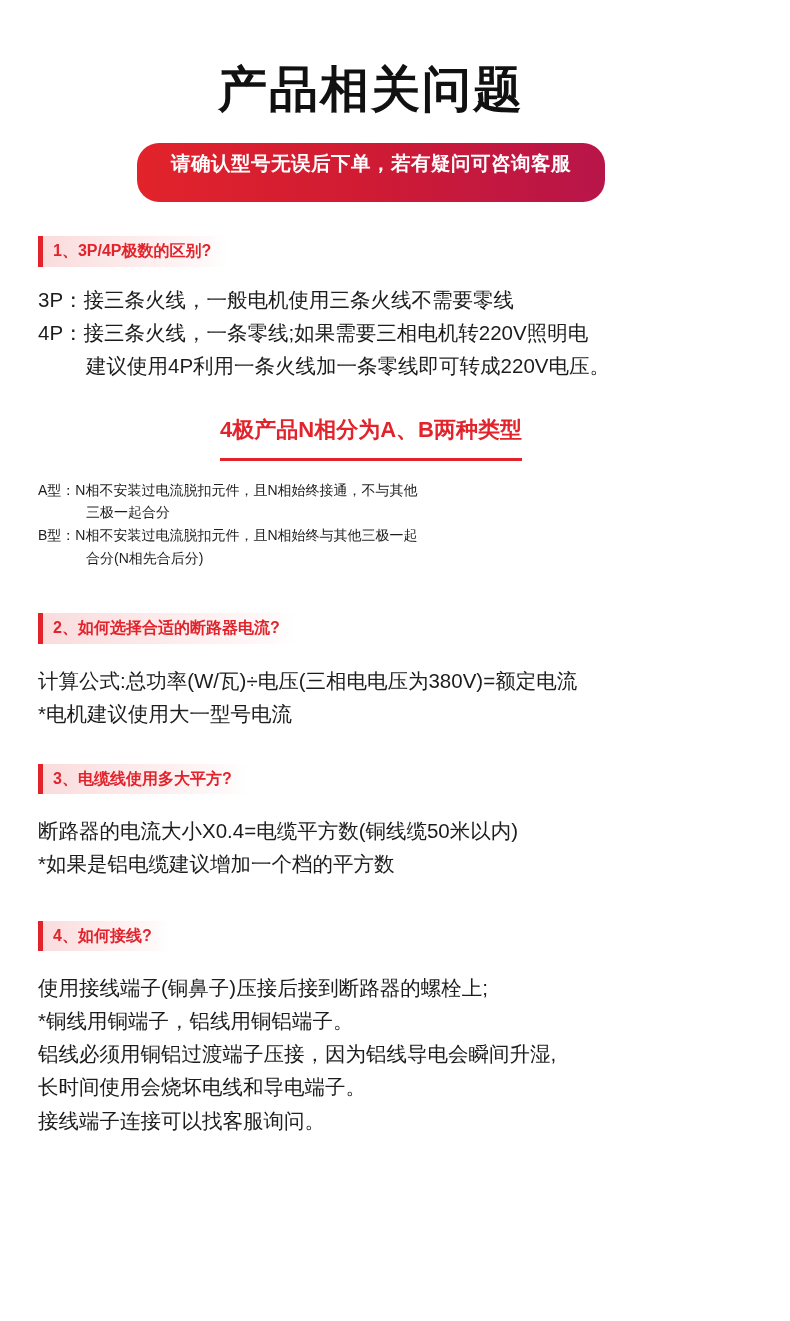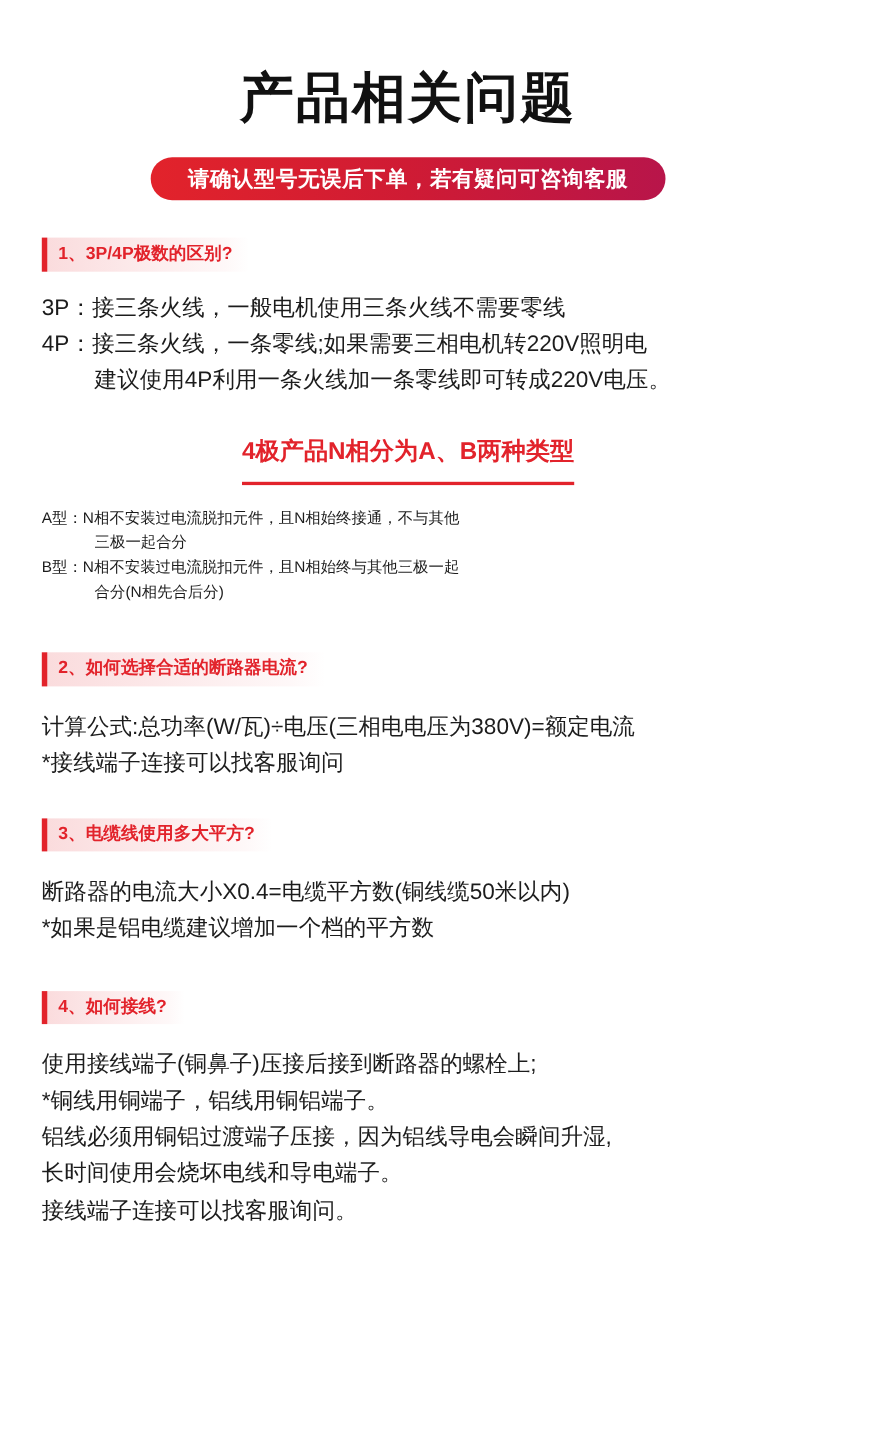--- a/index.html
+++ b/index.html
@@ -38,21 +38,21 @@
     justify-content: center;
     margin-top: 26px;
   }
   .subtitle-pill {
     background: linear-gradient(90deg, #e2232b 0%, #cf1b34 50%, #b8154a 100%);
     color: #ffffff;
     font-size: 19.5px;
     font-weight: bold;
     letter-spacing: 0.5px;
     border-radius: 22px;
-    padding: 10px 34px 8px 34px;
+    padding: 10px 34px 28px 34px;
     line-height: 1.1;
     white-space: nowrap;
   }
 
   
   .qblock {
     margin-top: 34px;
   }
   .qheading {
     display: inline-block;
@@ -135,21 +135,21 @@
       <div class="line indent2">三极一起合分</div>
       <div class="line">B型：N相不安装过电流脱扣元件，且N相始终与其他三极一起</div>
       <div class="line indent2">合分(N相先合后分)</div>
     </div>
   </div>
 
   <div class="qblock q2">
     <div class="qheading">2、如何选择合适的断路器电流?</div>
     <div class="qbody body-gap">
       <div class="line">计算公式:总功率(W/瓦)÷电压(三相电电压为380V)=额定电流</div>
-      <div class="line">*接线端子连接可以找客服询问</div>
+      <div class="line">*电机建议使用大一型号电流</div>
     </div>
   </div>
 
   <div class="qblock q3">
     <div class="qheading">3、电缆线使用多大平方?</div>
     <div class="qbody body-gap">
       <div class="line">断路器的电流大小X0.4=电缆平方数(铜线缆50米以内)</div>
       <div class="line">*如果是铝电缆建议增加一个档的平方数</div>
     </div>
   </div>

